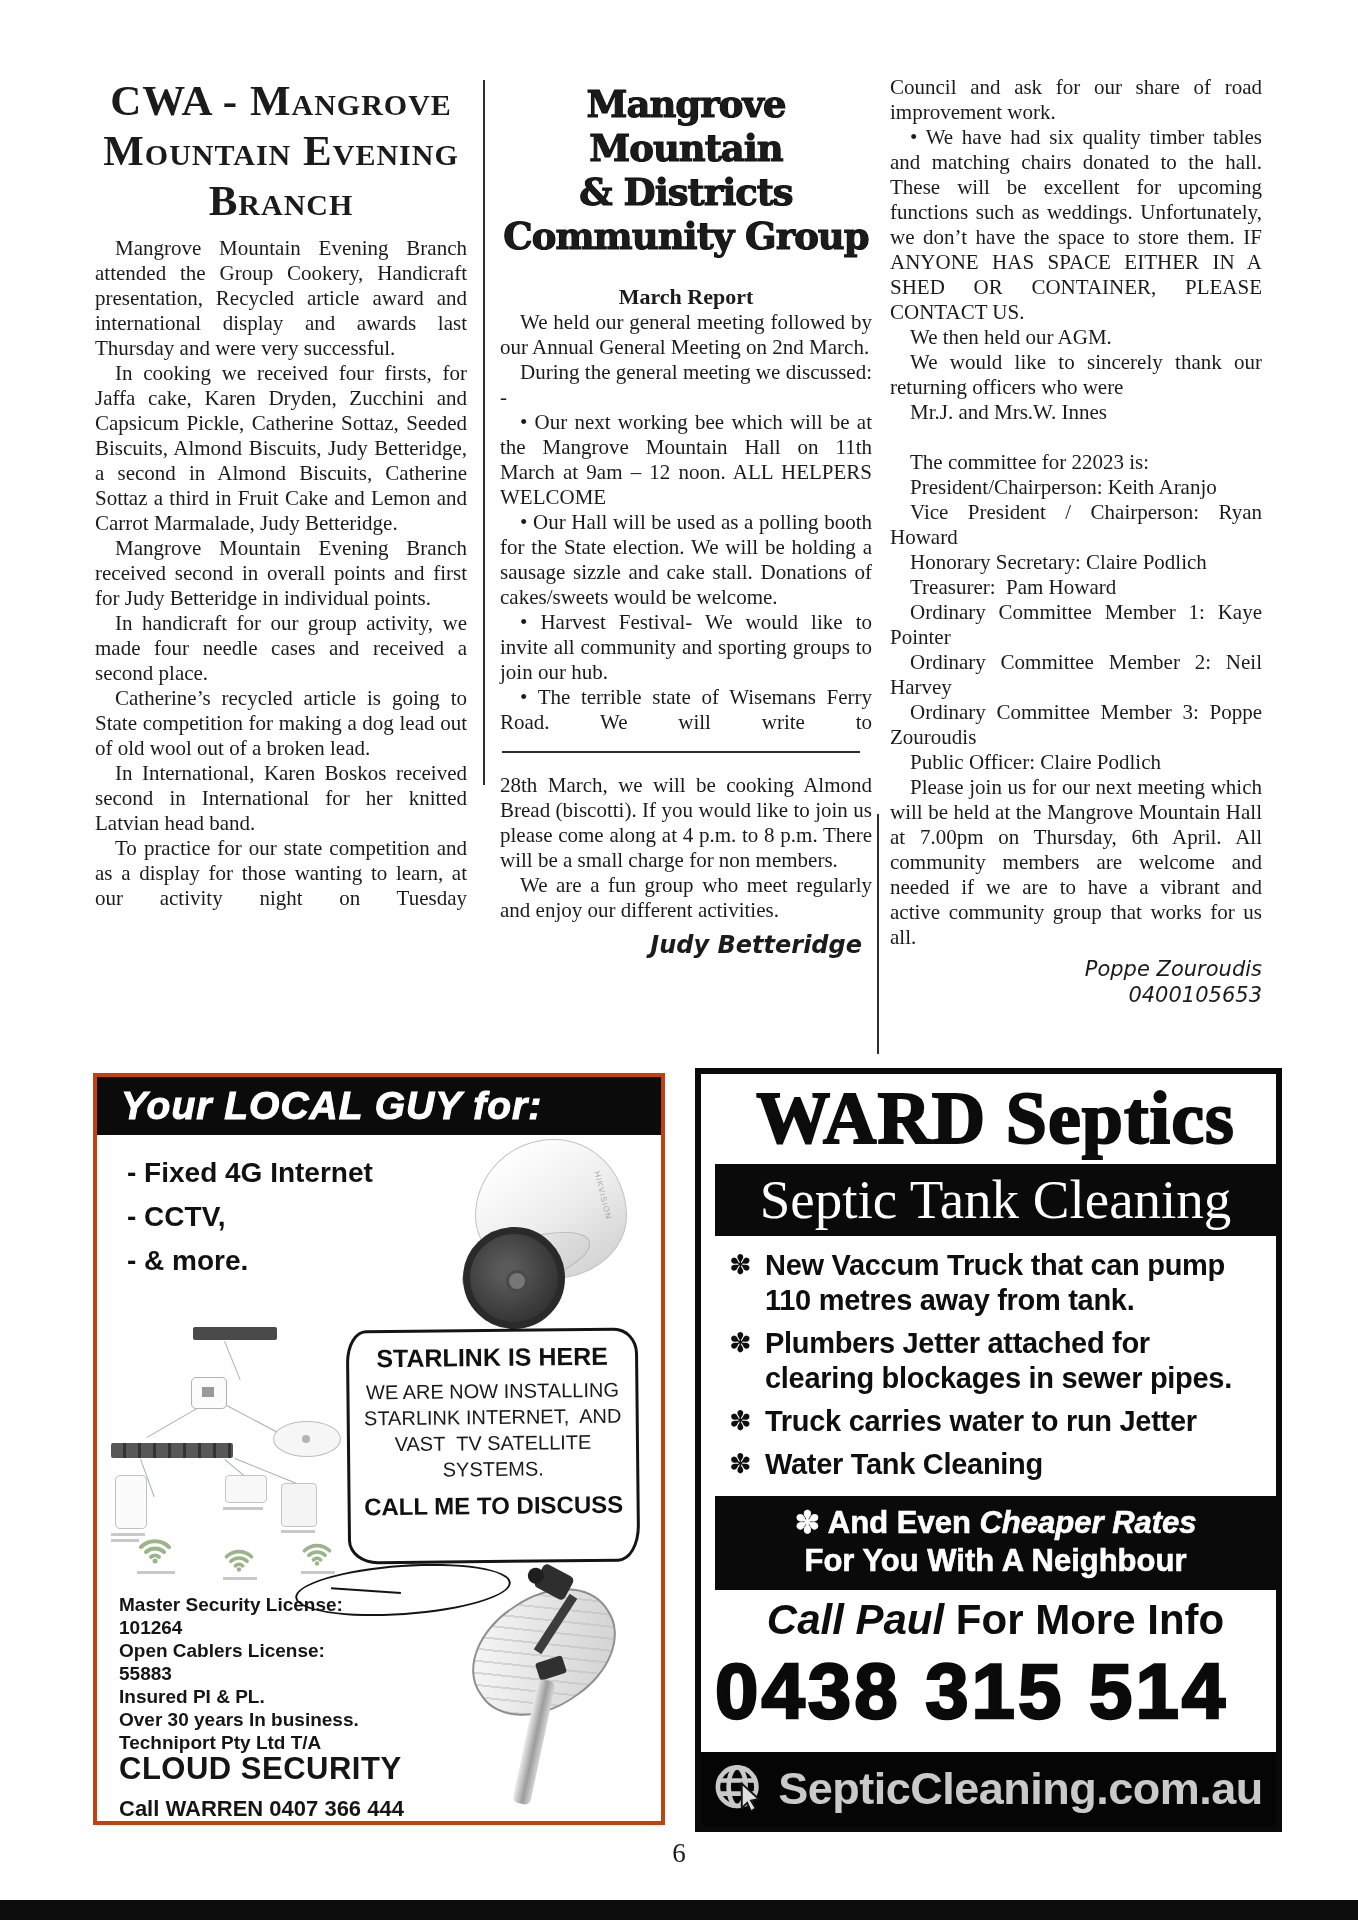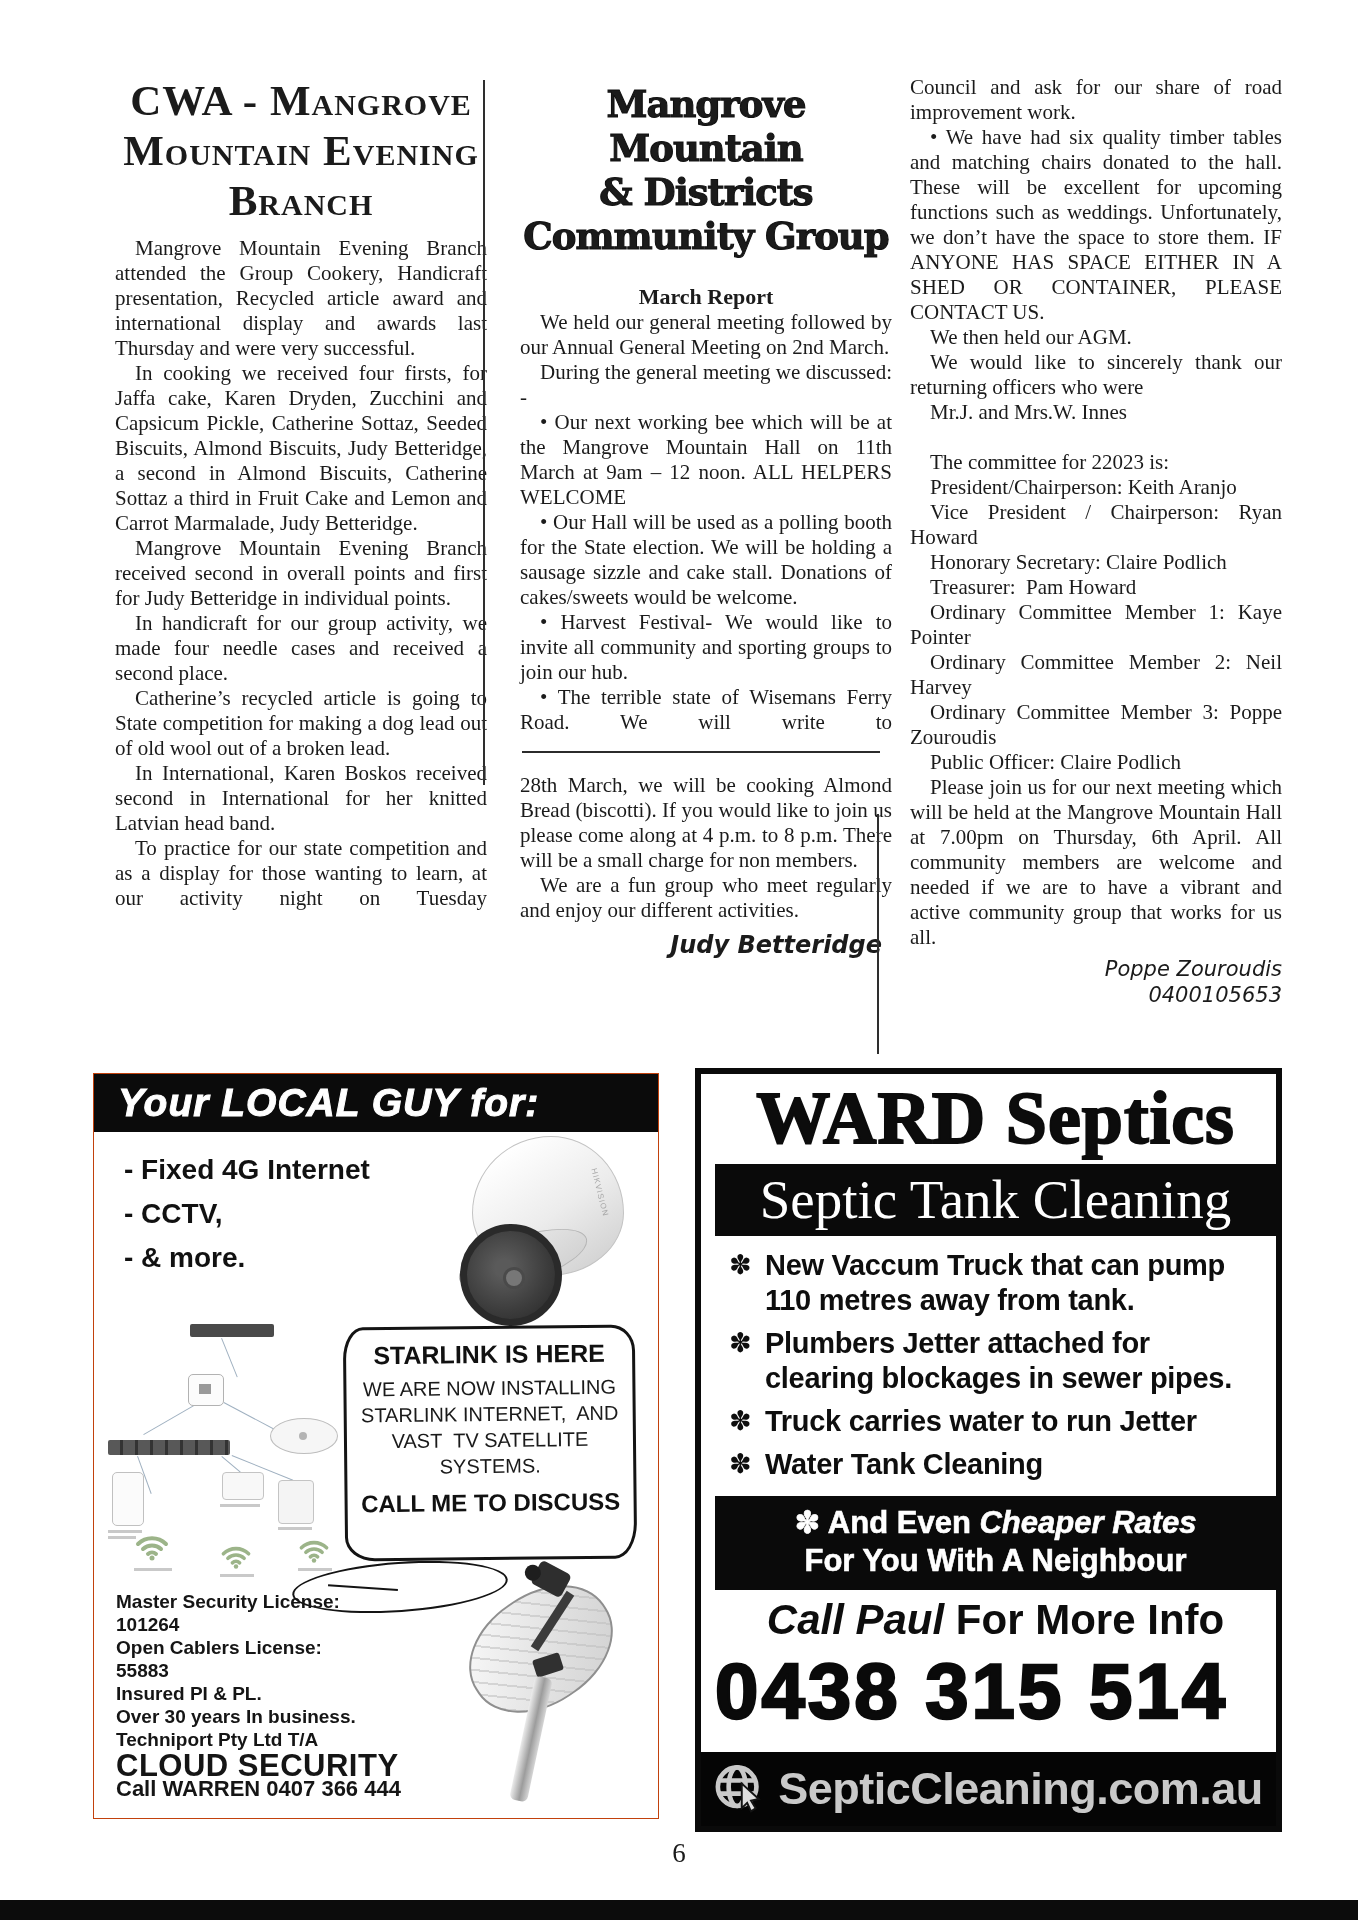--- a/index.html
+++ b/index.html
@@ -1,21 +1,21 @@
 <!DOCTYPE html>
 <html><head>
 <meta charset="utf-8">
 <style>
   html,body{margin:0;padding:0;}
   body{width:1358px;height:1920px;background:#ffffff;position:relative;overflow:hidden;
        font-family:"Liberation Serif","DejaVu Serif",serif;color:#1b1b1b;}
   #page{position:absolute;inset:0;}
 
   
-  .col{position:absolute;width:372px;margin-left:20px;}
+  .col{position:absolute;width:372px;}
   #col1{left:95px;top:62px;}
   #col2{left:500px;top:62px;}
   #col3{left:890px;top:75px;}
   .vrule{position:absolute;width:2px;background:#2e2e2e;}
   #rule1{left:483px;top:80px;height:705px;}
   #rule2{left:877px;top:814px;height:240px;}
 
   p.body{margin:0;font-size:21px;line-height:25px;text-align:justify;}
   .ind{text-indent:20px;}
   .noind{text-indent:0;}
@@ -28,29 +28,29 @@
             font-weight:800;font-size:37px;line-height:44px;letter-spacing:-1px;-webkit-text-stroke:1.1px #111;}
   .cg-sub{margin:26px 0 0 0;text-align:center;font-weight:700;font-size:22px;line-height:26px;}
   .cg-body-start{margin-top:34px;}
   .colrule{height:2px;background:#2b2b2b;border:0;margin:16px 12px 20px 2px;}
   .sig-judy{margin-top:8px;text-align:right;padding-right:10px;
             font-family:"DejaVu Sans","Liberation Sans",sans-serif;font-style:italic;font-weight:600;font-size:24px;}
   .sig-poppe{margin-top:6px;text-align:right;font-family:"DejaVu Sans","Liberation Sans",sans-serif;
              font-style:italic;font-size:21px;line-height:26px;}
 
   
-  .ad-left{position:absolute;left:93px;top:1073px;width:564px;height:744px;border:1px solid #c2410c;background:#fff;}
+  .ad-left{position:absolute;left:93px;top:1073px;width:564px;height:744px;border:4px solid #c2410c;background:#fff;}
   .lg-inner{position:relative;width:100%;height:100%;font-family:"Liberation Sans","DejaVu Sans",sans-serif;}
   .lg-header{position:absolute;left:0;top:0;right:0;height:58px;background:#0b0b0b;color:#fff;
              font-style:italic;font-weight:800;font-size:39px;line-height:58px;padding-left:24px;
              letter-spacing:1px;-webkit-text-stroke:1px #fff;}
   .lg-services{position:absolute;left:30px;top:74px;font-weight:800;font-size:28px;line-height:44px;color:#111;}
   .lg-license{position:absolute;left:22px;top:516px;font-size:19px;line-height:23px;font-weight:600;color:#151515;}
   .lg-company{font-size:31px;font-weight:800;margin-top:3px;letter-spacing:0.5px;}
-  .lg-phone{font-size:22px;font-weight:800;margin-top:0;}
+  .lg-phone{font-size:22px;font-weight:800;margin-top:17px;}
 
   
   .lg-camera{position:absolute;right:18px;top:58px;width:190px;height:195px;}
   .cam-dome{position:absolute;left:22px;top:4px;width:150px;height:138px;border-radius:52% 48% 50% 50%/55% 55% 45% 45%;
             background:linear-gradient(145deg,#ffffff 15%,#ececec 55%,#d2d2d2 90%);border:1px solid #c3c3c3;}
   .cam-collar{position:absolute;left:6px;top:104px;width:132px;height:44px;border-radius:50%;
               background:linear-gradient(160deg,#efefef,#cfcfcf);border:1px solid #b5b5b5;transform:rotate(-18deg);}
   .cam-lens{position:absolute;left:10px;top:92px;width:88px;height:88px;border-radius:50%;
             background:radial-gradient(circle at 42% 42%,#5a5a5a 12%,#3c3c3c 60%,#262626);border:7px solid #2a2a2a;}
   .cam-lens-dot{position:absolute;left:50%;top:50%;width:16px;height:16px;margin:-8px 0 0 -8px;border-radius:50%;

